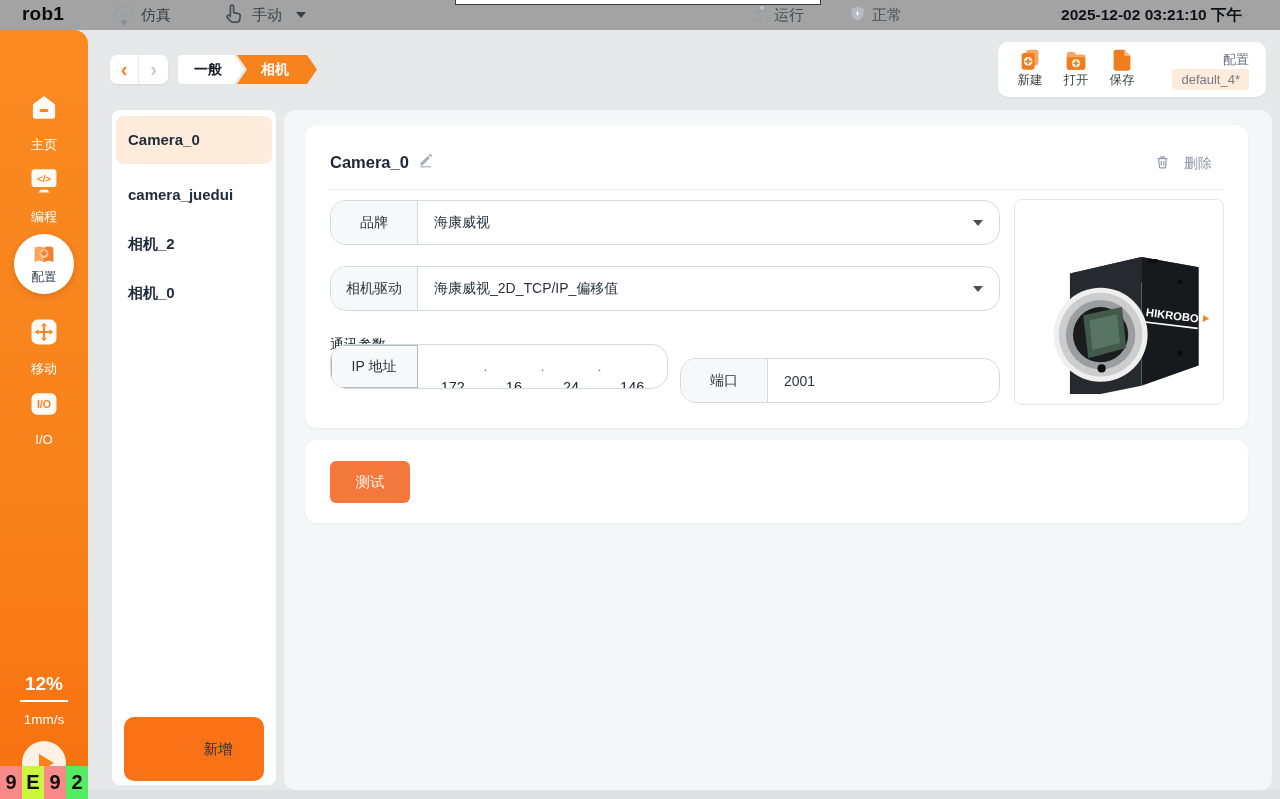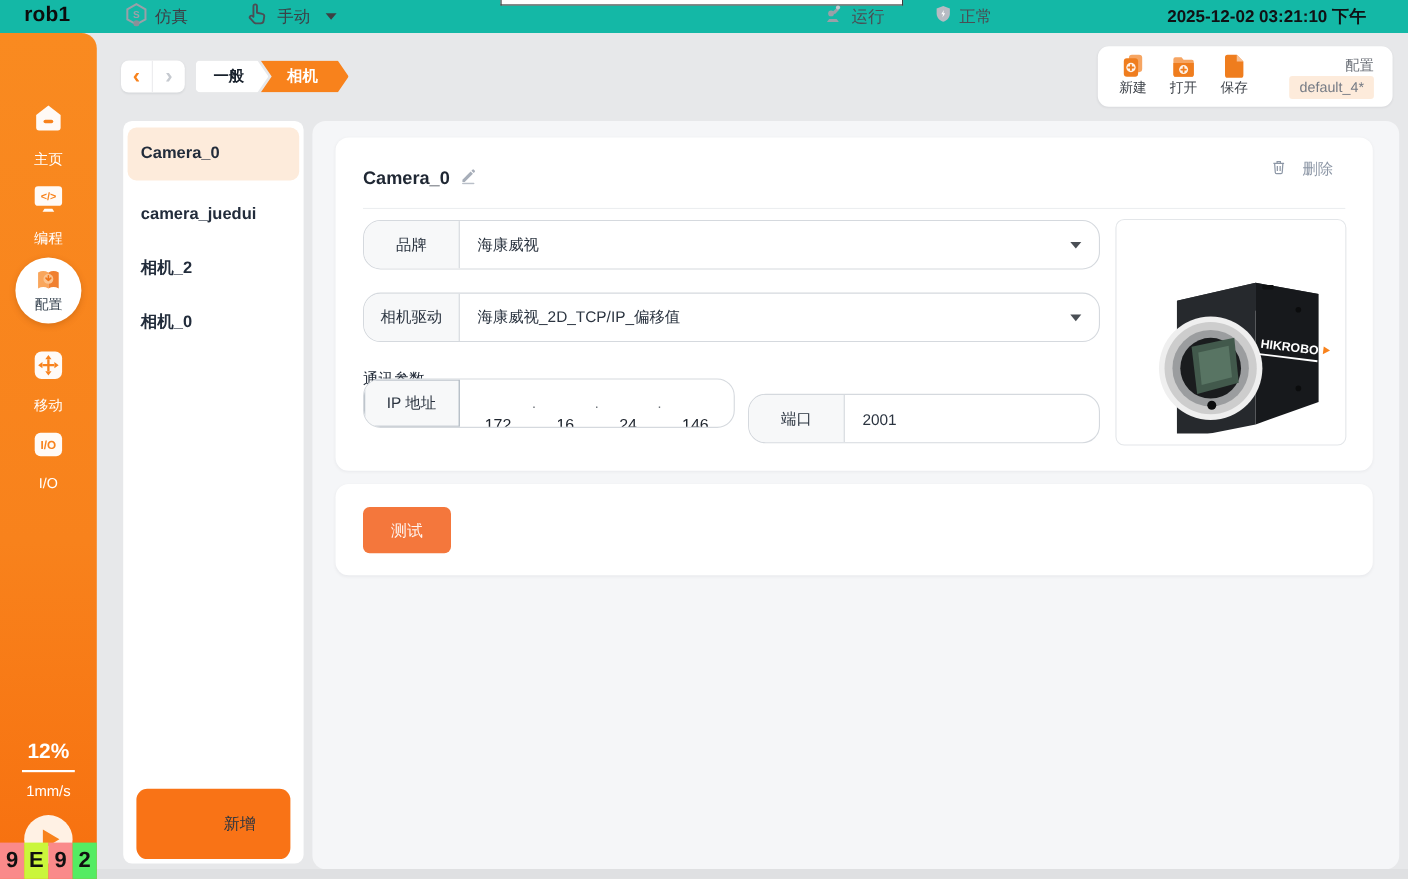--- a/index.html
+++ b/index.html
@@ -4,21 +4,21 @@
 <style>
   * { margin:0; padding:0; box-sizing:border-box; }
   html,body { width:1280px; height:799px; overflow:hidden; }
   body {
     position:relative;
     font-family:"Liberation Sans", sans-serif;
     background:var(--page-bg, #e7e8ea);
     color:#252d3a;
   }
   
-  .topbar { position:absolute; left:0; top:0; width:1280px; height:30px; background:#14b8a6; z-index:4; }
+  .topbar { position:absolute; left:0; top:0; width:1280px; height:30px; background:#a3a3a3; z-index:4; }
   .brand { position:absolute; left:22px; top:3px; font-size:19px; font-weight:bold; color:#0c0c0c; letter-spacing:.2px; }
   .tb-group { position:absolute; top:0; height:30px; display:flex; align-items:center; gap:6px; font-size:15px; color:#3c4046; }
   .tb-sim   { left:113px; }
   .tb-man   { left:222px; }
   .tb-run   { left:748px; color:#4a4e54; }
   .tb-stat  { left:849px; color:#4a4e54; }
   .tb-time  { position:absolute; right:38px; top:5px; font-size:15.5px; font-weight:bold; color:#101114; }
   .caret-down { width:0; height:0; border-left:5px solid transparent; border-right:5px solid transparent; border-top:6px solid #3c4043; margin-left:8px; }
   .top-cutoff { position:absolute; left:455px; top:0; width:366px; height:5px; background:#fff; border:1px solid #3a3a3a; border-top:none; }
 
@@ -81,21 +81,21 @@
   
   .main-panel { position:absolute; left:284px; top:110px; width:988px; height:680px;
     background:var(--panel-bg,#f5f6f8); border-radius:12px; z-index:1; }
   .bottom-strip { position:absolute; left:0; top:790px; width:1280px; height:9px; background:#dfe0e2; z-index:0; }
 
   .form-card { position:absolute; left:21px; top:15px; width:943px; height:303px; background:#fff; border-radius:12px;
     box-shadow:0 1px 3px rgba(16,24,40,.05); }
   .card-title { position:absolute; left:25px; top:27px; font-size:16.5px; font-weight:bold; color:#1f2733;
     display:flex; align-items:center; gap:9px; }
   .edit-icon { cursor:pointer; display:inline-block; }
-  .delete-btn { position:absolute; right:36px; top:19px; display:flex; align-items:center; gap:14px;
+  .delete-btn { position:absolute; right:36px; top:29px; display:flex; align-items:center; gap:14px;
     color:var(--text-gray,#8d97a6); font-size:14px; cursor:pointer; }
   .card-divider { position:absolute; left:25px; right:25px; top:64px; height:1px; background:#eceef0; }
 
   .field { position:absolute; display:flex; height:45px; border:1px solid #d5d9de; border-radius:16px;
     background:#fff; overflow:hidden; }
   .field .lab { width:87px; flex:0 0 87px; background:#f7f8f9; border-right:1px solid #d5d9de;
     display:flex; align-items:center; justify-content:center; font-size:14px; color:#2b3440; }
   .field .val { flex:1; display:flex; align-items:center; padding-left:16px; font-size:14px; color:#2b3440; position:relative; }
   .field-brand  { left:25px; top:75px;  width:670px; }
   .field-driver { left:25px; top:141px; width:670px; }

